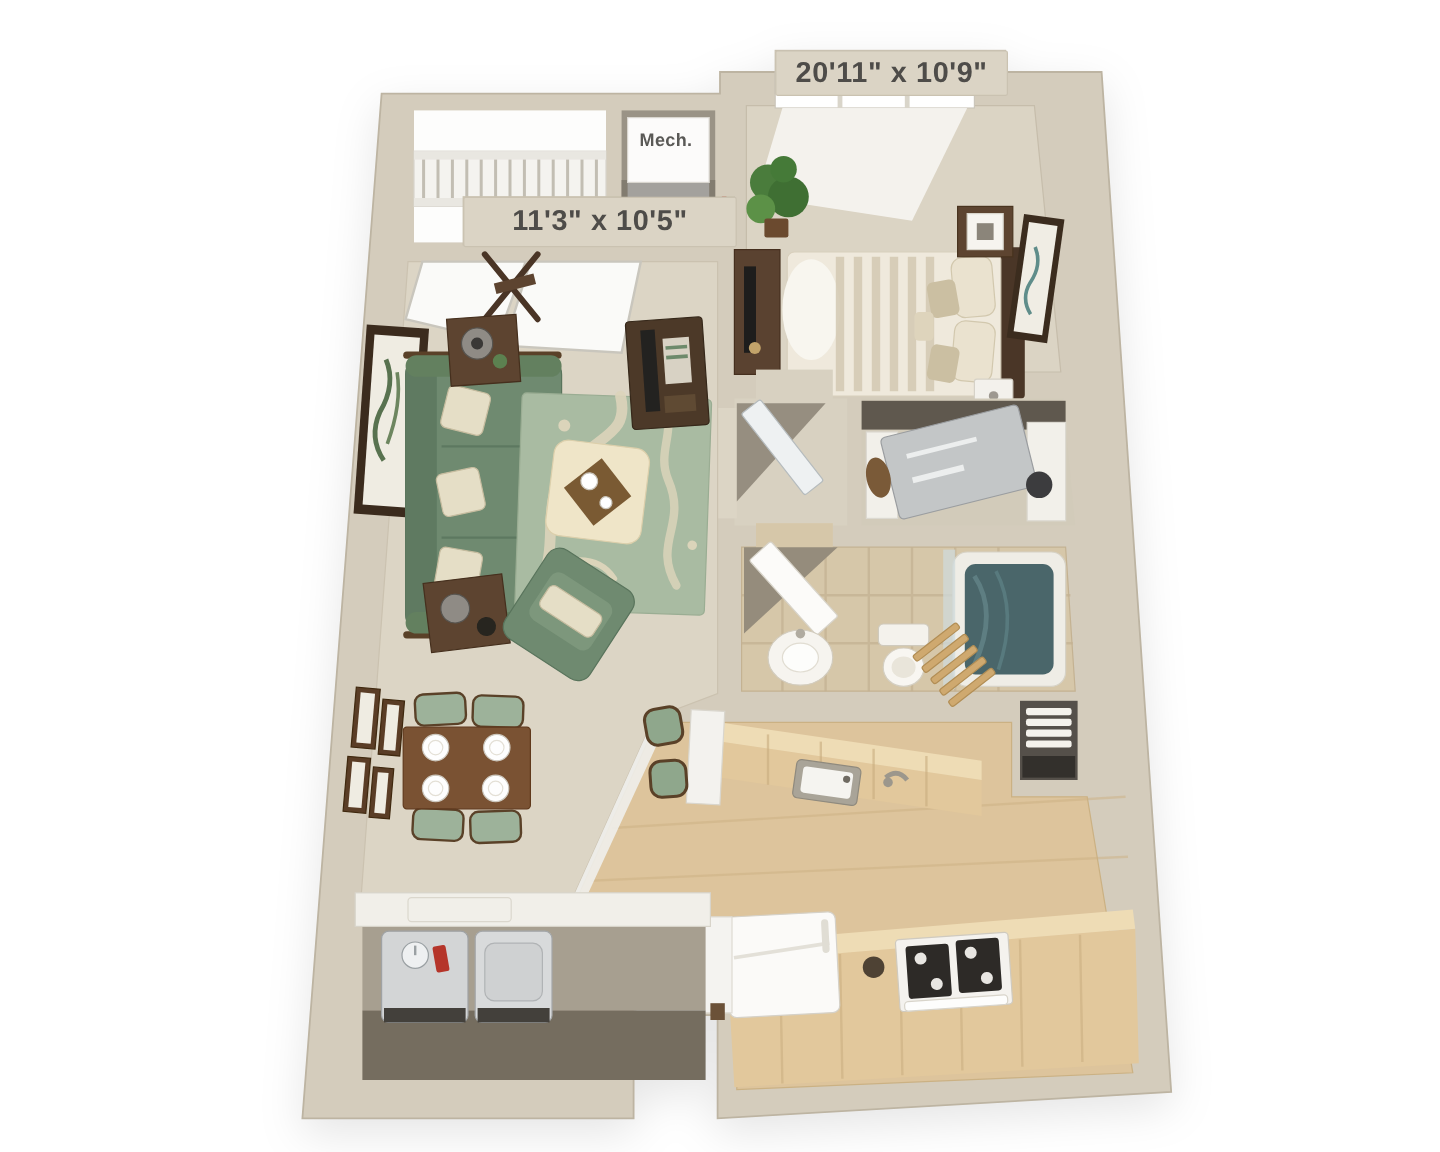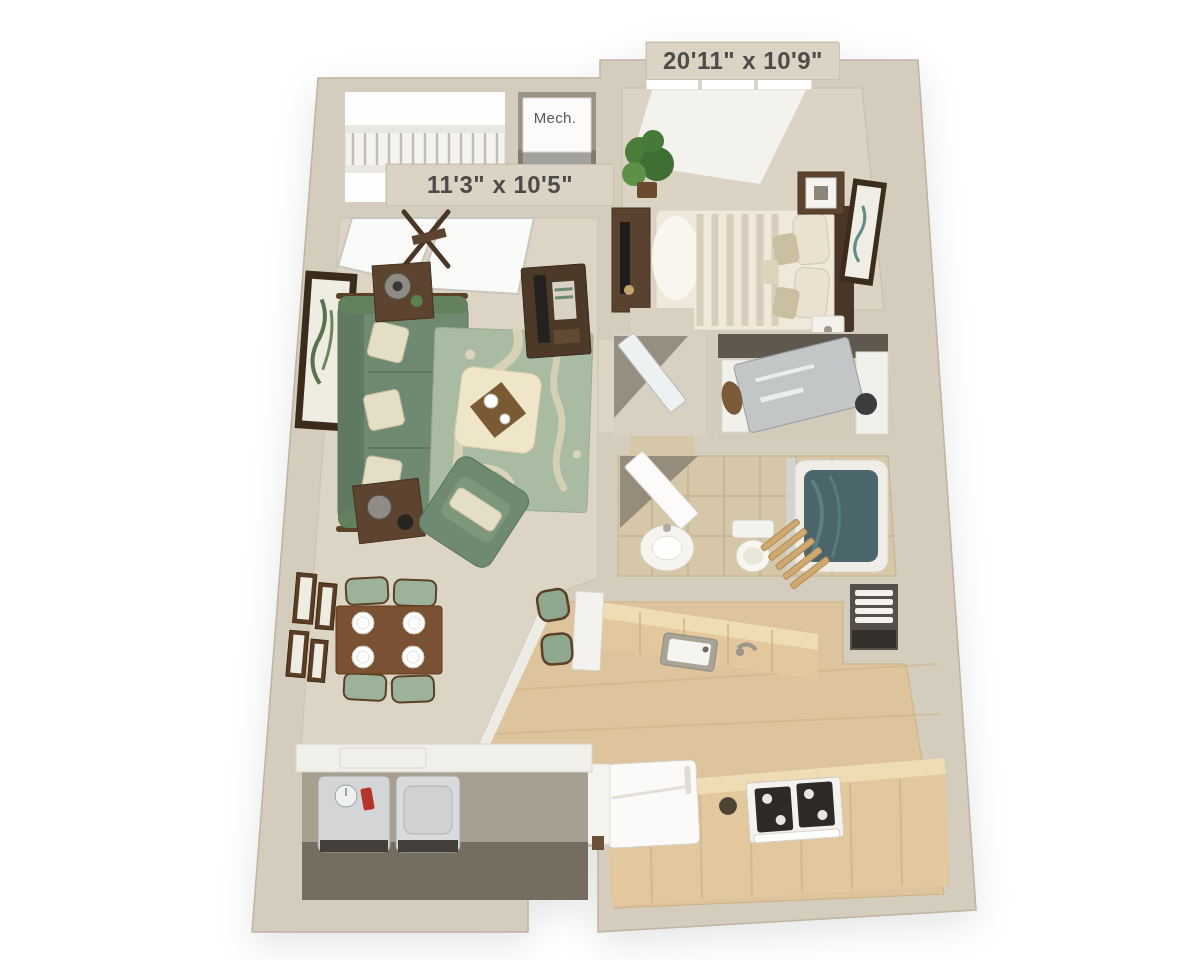--- a/index.html
+++ b/index.html
@@ -6,21 +6,21 @@
   .stage{position:relative;width:1200px;height:960px;background:#fff;overflow:hidden;
          font-family:"Liberation Sans",sans-serif;}
   .stage svg{position:absolute;left:0;top:0;filter:drop-shadow(0 12px 18px rgba(0,0,0,.10));}
   .lbl{position:absolute;display:flex;align-items:center;justify-content:center;
        font-family:"Liberation Sans",sans-serif;font-weight:bold;color:#4e4c49;
        letter-spacing:.5px;white-space:nowrap;}
   .lbl-plate{background:#dbd4c5;border:1px solid #cac2b1;border-radius:2px;}
   .lbl-top{left:646px;top:42px;width:192px;height:36px;font-size:24px;}
   .lbl-left{left:386px;top:164px;width:226px;height:40px;font-size:24px;}
   .lbl-mech{left:519px;top:100px;width:72px;height:34px;font-size:15px;
-            font-weight:normal;color:#5a5956;background:transparent;letter-spacing:.3px;}
+            font-weight:bold;color:#5a5956;background:transparent;letter-spacing:.3px;}
 </style>
 </head>
 <body>
 
 <div class="stage">
 <svg width="1200" height="960" viewBox="0 0 1200 960">
 
   <g>
     <polygon points="318,78 600,78 600,60 918,60 976,910 598,932 598,846 528,846 528,932 252,932" fill="#d4ccbc" stroke="#bdb4a2" stroke-width="1.5"></polygon>
   </g>

